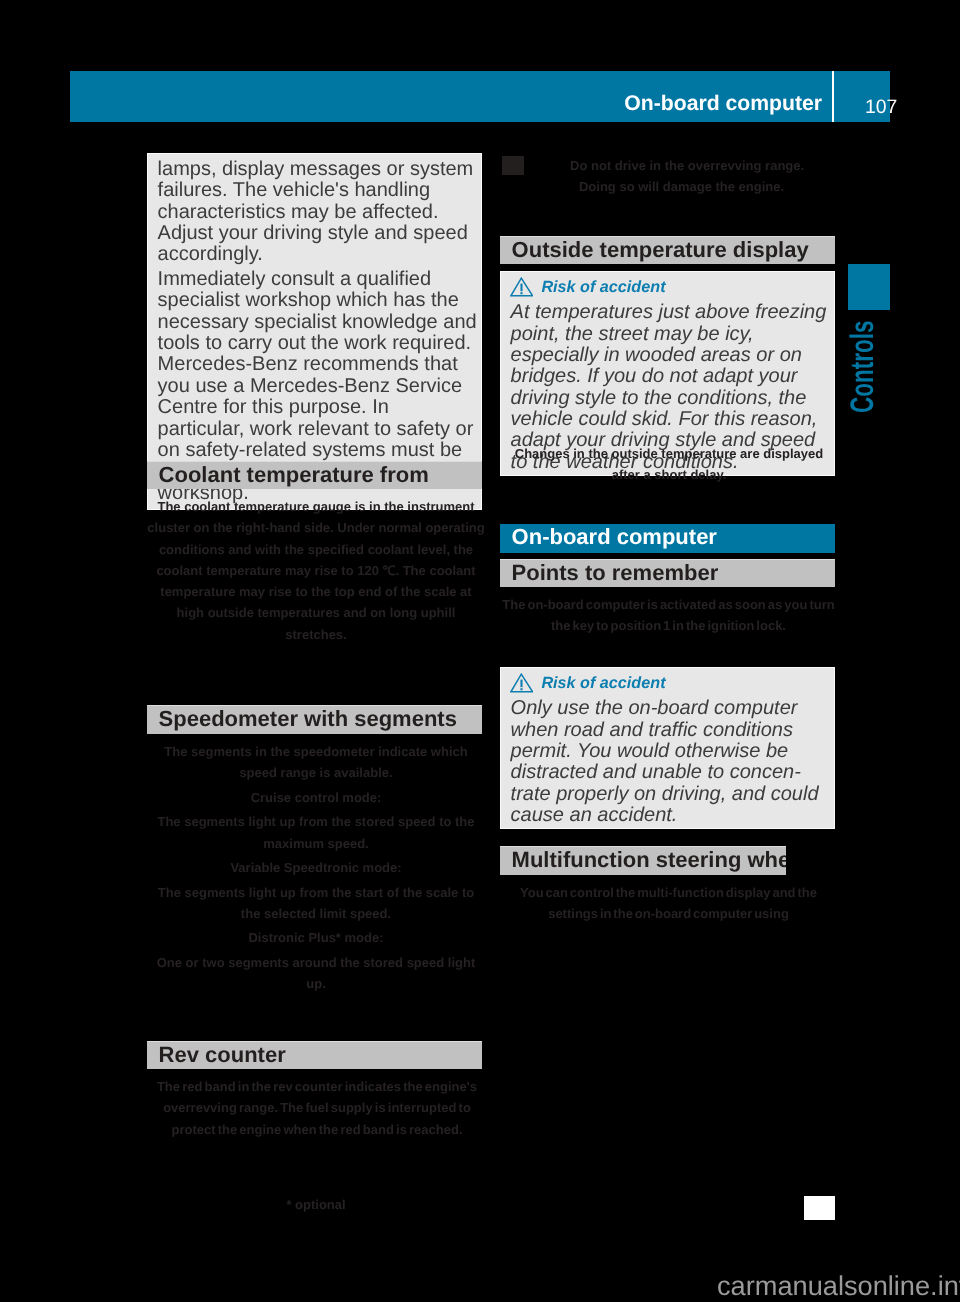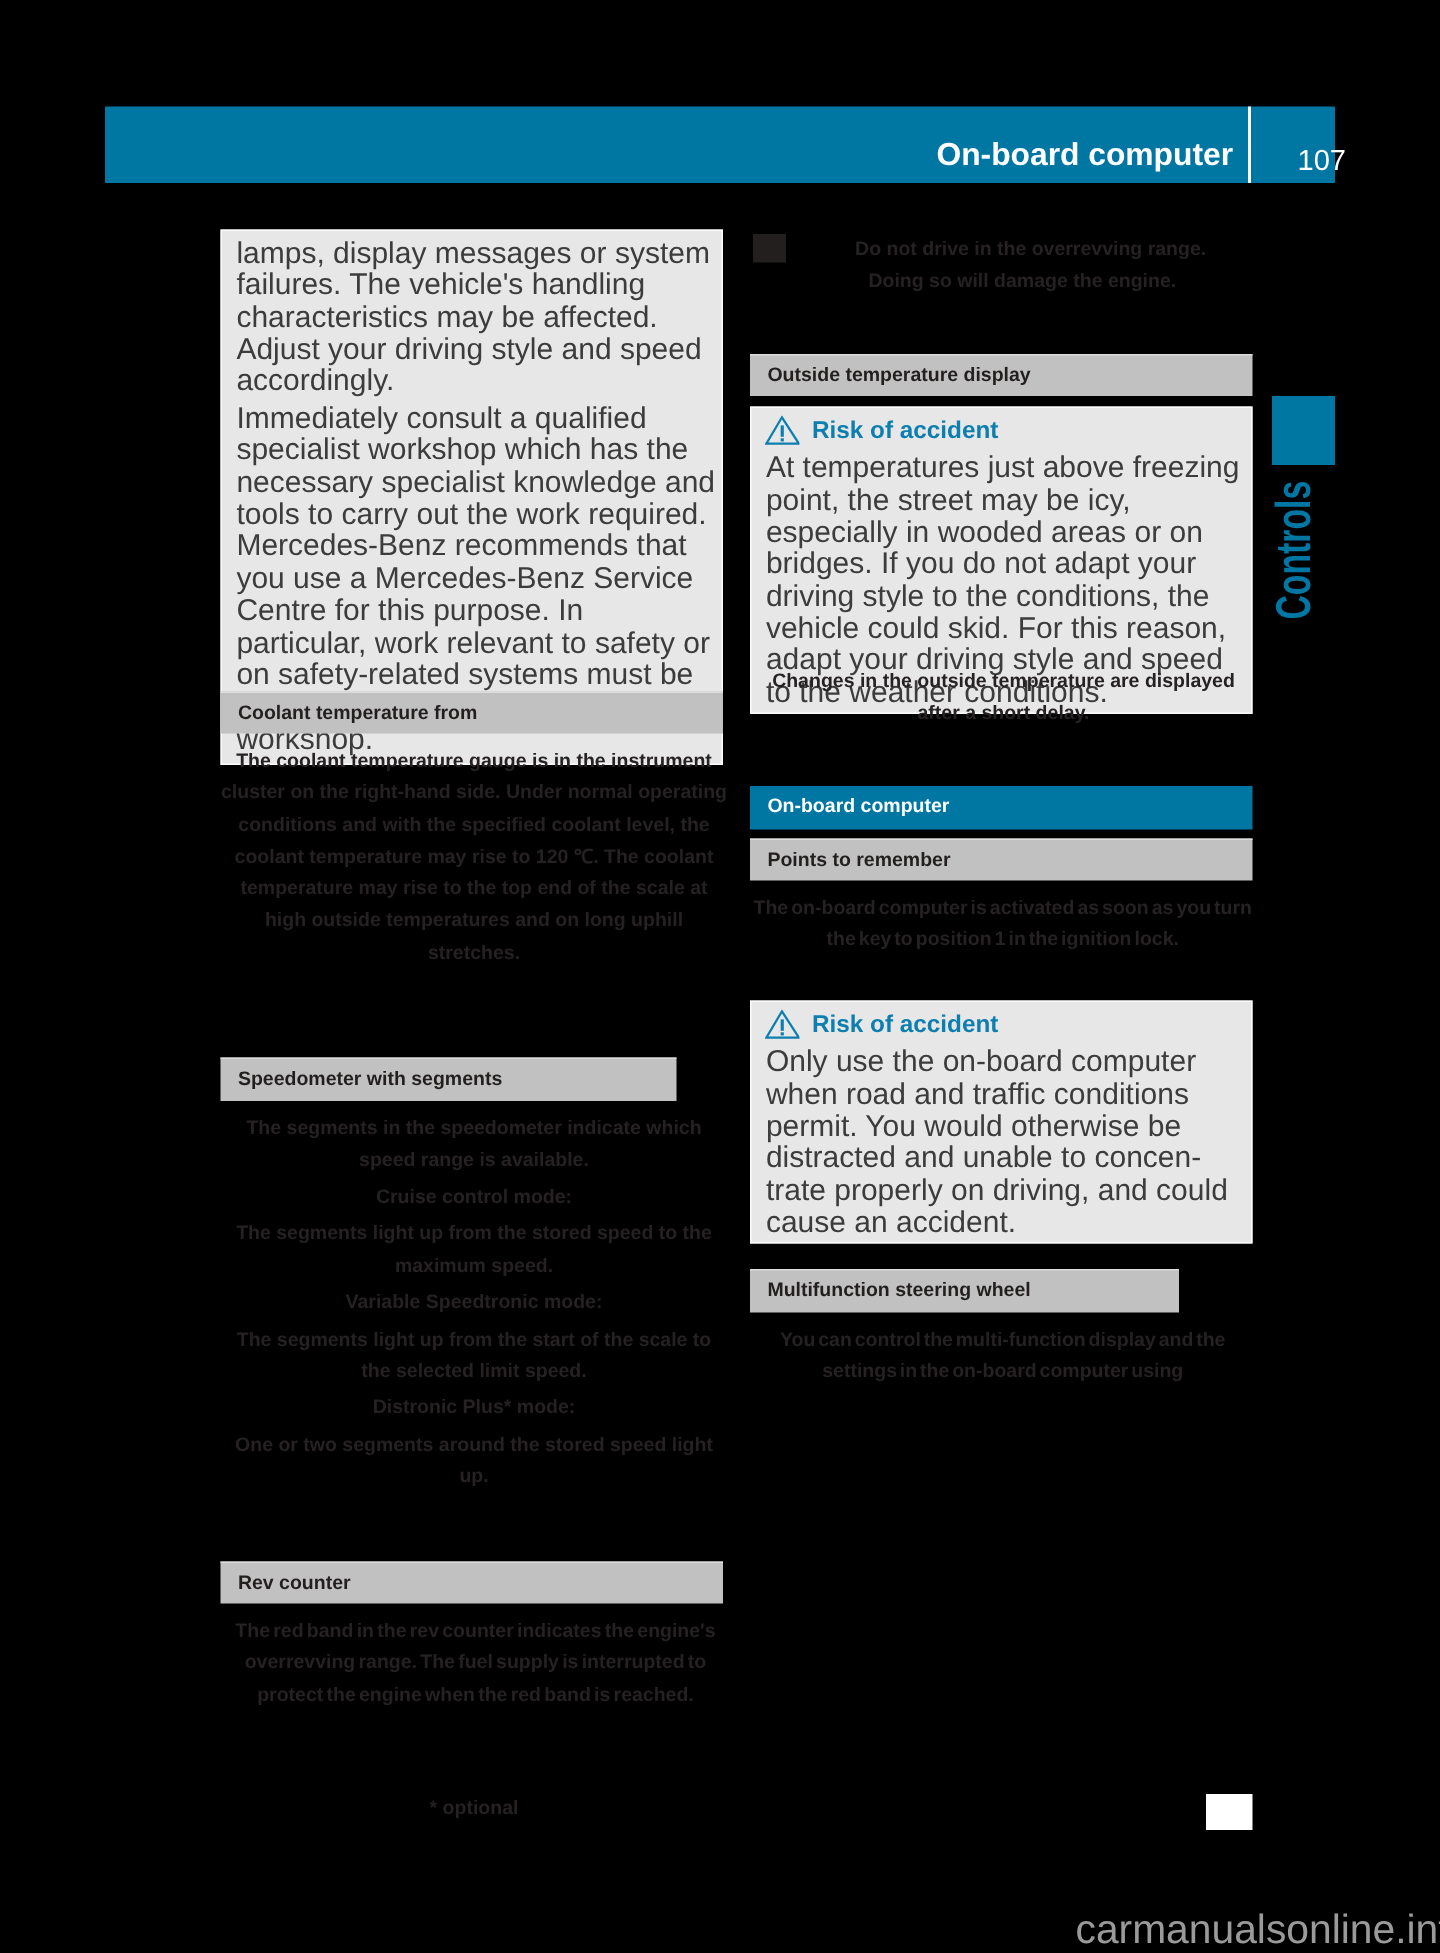--- a/index.html
+++ b/index.html
@@ -15,24 +15,24 @@
              color:#fff;font-size:21.2px;font-weight:bold;white-space:nowrap;}
   .hdr-rule{position:absolute;left:761.9px;top:0;width:2.5px;height:51px;background:#fff;}
   .hdr-page{position:absolute;left:775px;top:0;height:51px;line-height:73px;
             color:#fff;font-size:19.4px;white-space:nowrap;margin-left:20px;}
 
   
   .blk{position:absolute;}
   .shade{background:#e7e7e7;box-sizing:border-box;padding:5px 3px 5.5px 9.6px;
          border:1px solid #fbfbfb;}
   .shade p{margin:0;color:#3c3c3c;font-size:20px;line-height:21.35px;hyphens:manual;}
-  .shade.wbox{padding-top:5.2px;padding-bottom:1.6px;}
+  .shade.wbox{padding-top:5.2px;padding-bottom:1.6px;font-style:italic;}
   .shade .pgap{height:3.4px;}
 
-  .hbar{box-sizing:border-box;height:28.6px;font-size:13px;font-weight:bold;
+  .hbar{box-sizing:border-box;height:28.6px;font-size:22px;font-weight:bold;
         padding-left:11.6px;line-height:26.6px;white-space:nowrap;overflow:hidden;}
   .hbar.sub{background:#c1c1c1;color:#231f1f;border-top:1px solid #dcdcdc;}
   .hbar.main{background:#0077a3;color:#ffffff;}
 
   .dark{color:#262122;font-size:13px;line-height:21.3px;font-weight:bold;hyphens:manual;text-align:center;}
   .dark p{margin:0;}
   .dark .pgap{height:3.2px;}
 
   .warn{color:#0d7eb0;font-weight:bold;font-size:16.2px;line-height:19px;
         white-space:nowrap;height:25px;}
@@ -67,21 +67,21 @@
     <p>lamps, display messages or system failures. The vehicle's handling characteristics may be affected. Adjust your driving style and speed accordingly.</p>
     <div class="pgap"></div>
     <p>Immediately consult a qualified specialist workshop which has the necessary specialist knowledge and tools to carry out the work required. Mercedes-Benz recommends that you use a Mercedes-Benz Service Centre for this purpose. In particular, work relevant to safety or on safety-related systems must be carried out at a qualified specialist workshop.</p>
   </div>
 
   <div class="blk hbar sub" style="left:147px;top:460.6px;width:335px;">Coolant temperature from</div>
   <div class="blk dark" style="left:147px;top:496px;width:338px;">
     <p>The coolant temperature gauge is in the instrument cluster on the right-hand side. Under normal operating conditions and with the specified coolant level, the coolant tem­perature may rise to 120 ℃. The coolant tem­perature may rise to the top end of the scale at high outside temperatures and on long uphill stretches.</p>
   </div>
 
-  <div class="blk hbar sub" style="left:147px;top:705.4px;width:304px;">Speedometer with segments</div>
+  <div class="blk hbar sub" style="left:147px;top:705.4px;width:335px;">Speedometer with segments</div>
   <div class="blk dark" style="left:147px;top:741px;width:338px;">
     <p>The segments in the speedometer indicate which speed range is available.</p>
     <div class="pgap"></div>
     <p>Cruise control mode:</p>
     <div class="pgap"></div>
     <p>The segments light up from the stored speed to the maximum speed.</p>
     <div class="pgap"></div>
     <p>Variable Speedtronic mode:</p>
     <div class="pgap"></div>
     <p>The segments light up from the start of the scale to the selected limit speed.</p>

